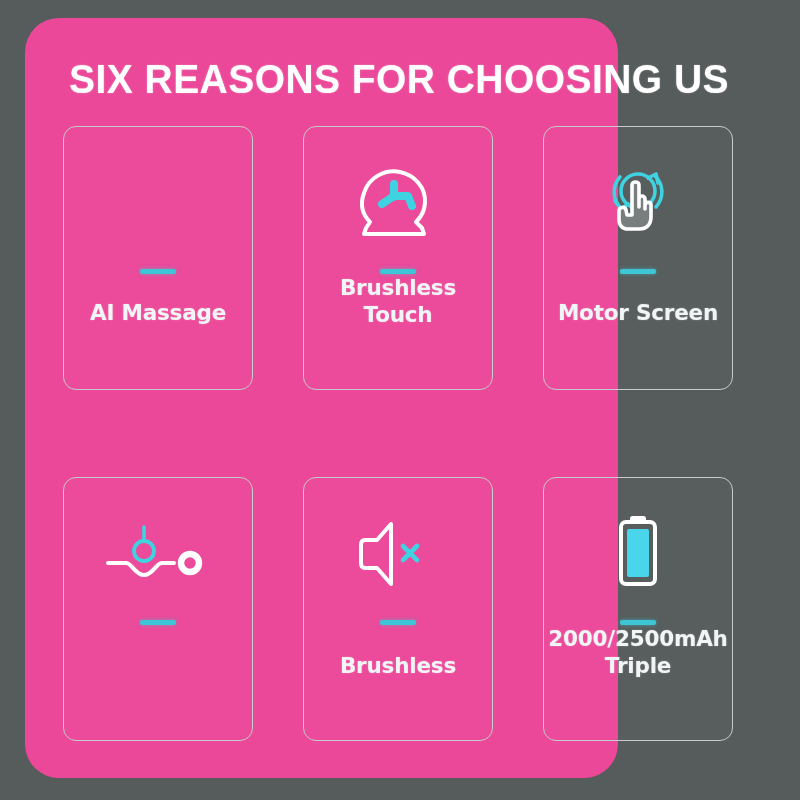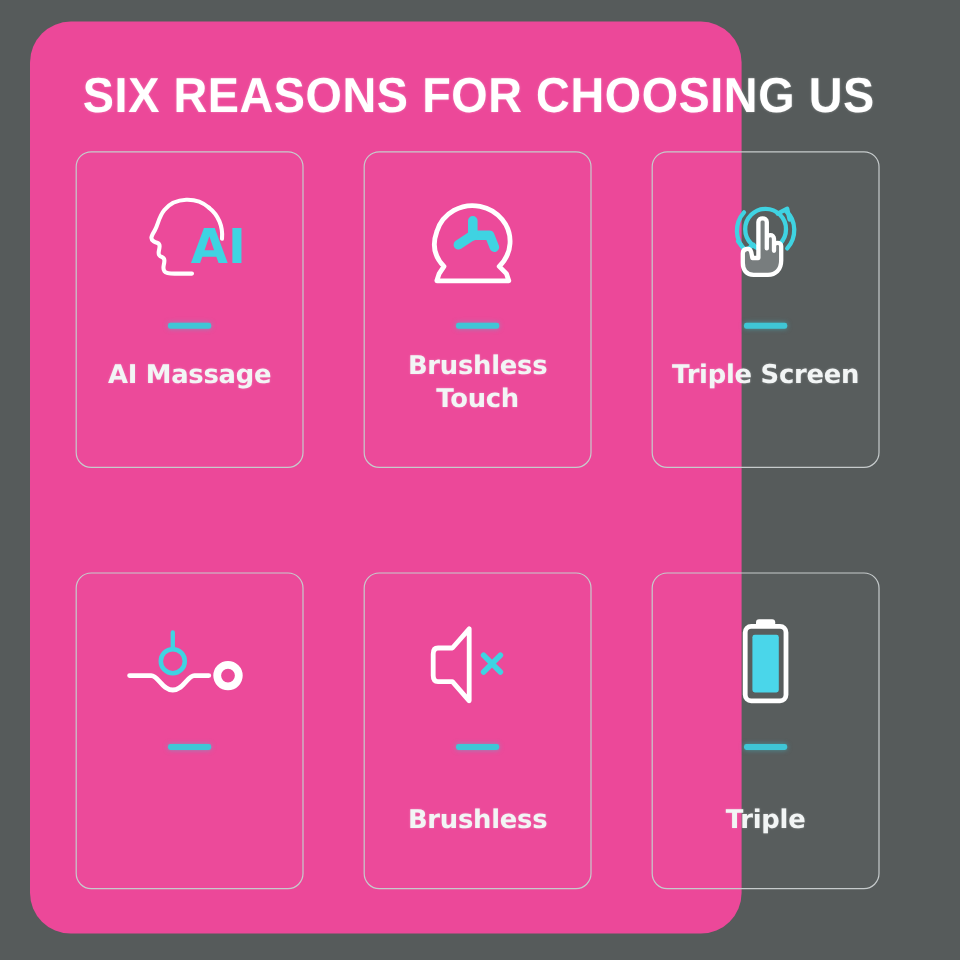--- a/index.html
+++ b/index.html
@@ -87,42 +87,34 @@
     width:calc(100% + 16px);
     text-align:center;
     color:#f2f5f5;
     font-family:"DejaVu Sans", sans-serif;
     font-weight:bold;
     font-size:21.5px;
     line-height:27px;
     letter-spacing:-0.2px;
     text-shadow:0 0 2px rgba(255,255,255,0.3);
   }
-  .label.two-line { top:165px; }
+  .label.two-line { top:147px; }
 
   .ic { display:block; overflow:visible; }
 </style>
 </head>
 <body>
 
 <div id="panel">
 
   <div id="title">SIX REASONS FOR CHOOSING US</div>
 
   <div id="grid">
 
     <div class="card">
-      <div class="icon-wrap">
-        <svg class="ic" width="92" height="84" viewBox="0 0 92 84">
-          <path d="M62 12 C52 3 34 3 25 14 C20 20 20 26 17 31 C14 36 13 38 16 40 C19 42 21 41 21 44 C21 48 19 50 21 52
-                   C22.5 53.5 25 53 25 56 C25 60 23 62 25 65 C27 67.5 32 67 36 67 L48 67" fill="none" stroke="#ffffff" stroke-width="3.4" stroke-linecap="round" stroke-linejoin="round"></path>
-          <path d="M62 12 C70 18 74 28 73 38" fill="none" stroke="#ffffff" stroke-width="3.4" stroke-linecap="round"></path>
-          <text x="47" y="58" font-family="DejaVu Sans, sans-serif" font-size="40" font-weight="bold" fill="#3fd3e2" letter-spacing="0">AI</text>
-        </svg>
-      </div>
       <div class="divider"></div>
       <div class="label">AI Massage</div>
     </div>
 
     <div class="card">
       <div class="icon-wrap">
         <svg class="ic" width="84" height="82" viewBox="0 0 84 82">
           <path d="M14 60 C6 52 4 42 8 31 C13 15 29 7 44 10 C59 13 70 26 69 41 C68.5 50 64 56 60 60
                    L66 66 L68 72 L8 72 L10 66 Z" fill="none" stroke="#ffffff" stroke-width="4" stroke-linejoin="round" stroke-linecap="round"></path>
           <path d="M38 22 L38 34 M38 34 L26 42 M38 34 L52 34 L56 44" fill="none" stroke="#3fd3e2" stroke-width="8" stroke-linecap="round" stroke-linejoin="round"></path>
@@ -145,21 +137,21 @@
           <path d="M60 48 C68 39 68 25 59 17" fill="none" stroke="#3fd3e2" stroke-width="3.6" stroke-linecap="round"></path>
           <path d="M52 19 L60 15 L62 24" fill="none" stroke="#3fd3e2" stroke-width="3.6" stroke-linecap="round" stroke-linejoin="round"></path>
 
           <circle cx="42" cy="32" r="17" fill="none" stroke="#3fd3e2" stroke-width="3.6"></circle>
 
           <path d="M36 26 C36 22 43 22 43 26 L43 48 L43 40 C43 36 49 36 49 40 L49 50 L49 46 C49 42.5 55 42.5 55 46
                    L55 58 C55 66 50 70 44 70 L32 70 C26 70 23 66 23 60 L23 52 C23 48 29 47 30 51 L31 56 L36 56 Z" fill="#787d7e" stroke="#ffffff" stroke-width="3.6" stroke-linejoin="round" stroke-linecap="round"></path>
         </svg>
       </div>
       <div class="divider"></div>
-      <div class="label">Triple Screen</div>
+      <div class="label">Motor Screen</div>
     </div>
 
     <div class="card">
       <div class="icon-wrap">
         <svg class="ic" width="108" height="70" viewBox="0 0 108 70">
 
           <path d="M40 8 L40 22" fill="none" stroke="#3fd3e2" stroke-width="3.6" stroke-linecap="round"></path>
           <circle cx="40" cy="32" r="10" fill="none" stroke="#3fd3e2" stroke-width="3.8"></circle>
 
           <path d="M4 44 L22 44 C28 44 31 56 40 56 C49 56 52 44 58 44 L70 44" fill="none" stroke="#ffffff" stroke-width="4" stroke-linecap="round" stroke-linejoin="round"></path>
@@ -187,19 +179,19 @@
     <div class="card">
       <div class="icon-wrap">
         <svg class="ic" width="60" height="84" viewBox="0 0 60 84">
           <rect x="22" y="4" width="16" height="6" rx="2.5" fill="#ffffff"></rect>
           <rect x="13" y="10" width="34" height="62" rx="5" fill="none" stroke="#ffffff" stroke-width="4"></rect>
           <rect x="19" y="17" width="22" height="48" rx="2" fill="#4ad6ea"></rect>
         </svg>
       </div>
       <div class="divider"></div>
       <div class="label two-line">
-        <br>
+        <span>2000/2500mAh</span><br>
         <span>Triple</span>
       </div>
     </div>
 
   </div>
 </div>
 
 </body></html>

